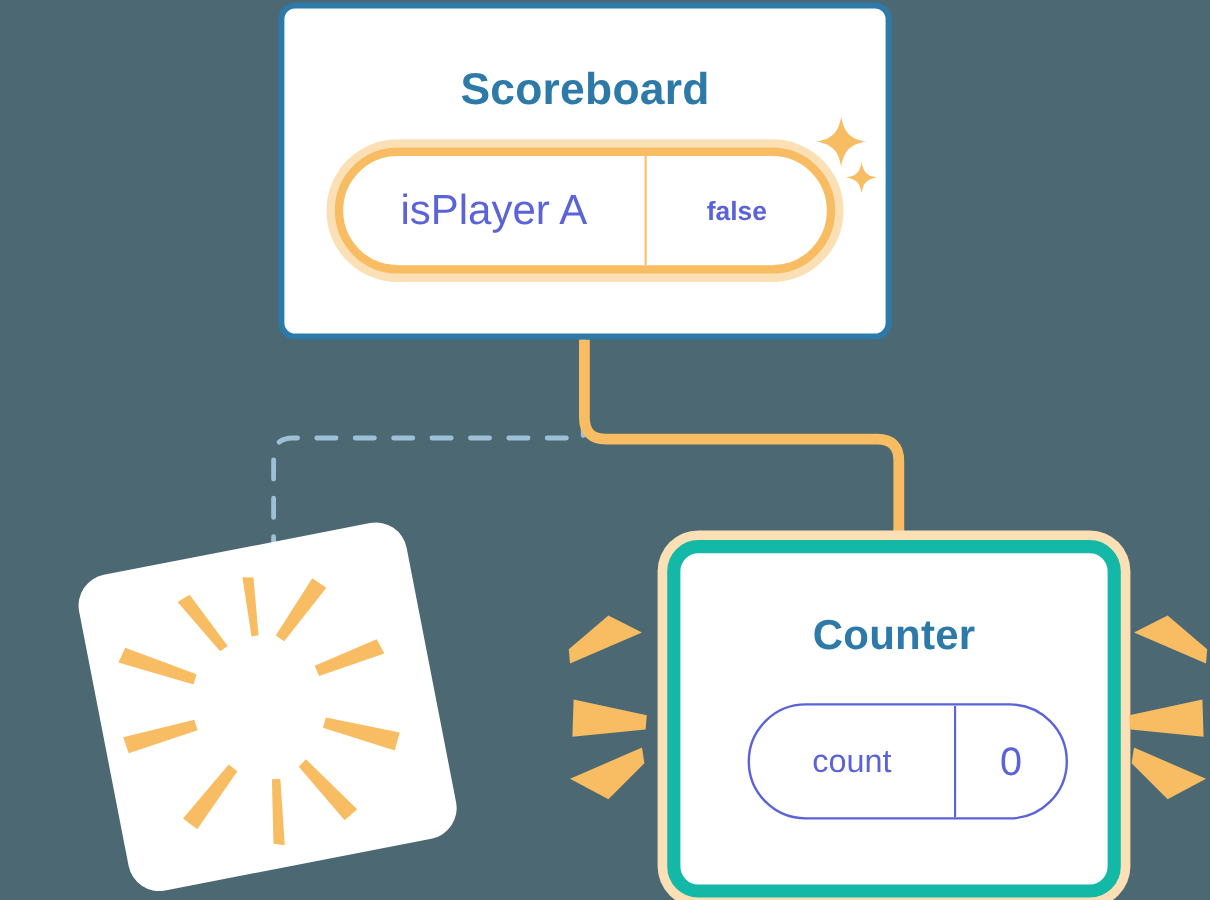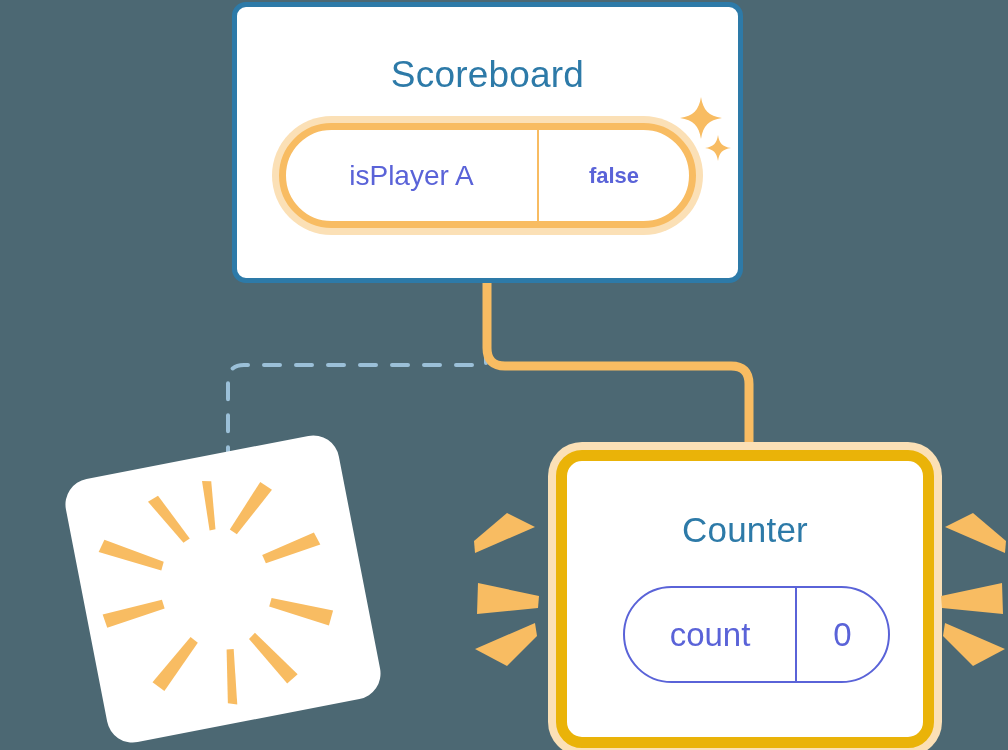--- a/index.html
+++ b/index.html
@@ -43,21 +43,21 @@
     border-radius: 14px;
     z-index: 3;
   }
 
   
   #card-counter {
     left: 556px;
     top: 450px;
     width: 378px;
     height: 298px;
-    border: 11px solid #eab308;
+    border: 11px solid #14b8a6;
     border-radius: 26px;
     z-index: 3;
     box-shadow: 0 0 0 8px #fbe0b6;
   }
 
   
   #card-blank {
     left: 84px;
     top: 455px;
     width: 278px;
@@ -67,21 +67,21 @@
     z-index: 2;
   }
 
   .card-title {
     position: absolute;
     left: 0;
     right: 0;
     text-align: center;
     color: #2d7aa8;
     font-size: 37px;
-    font-weight: 400;
+    font-weight: 700;
     letter-spacing: 0.2px;
     white-space: nowrap;
   }
   #card-scoreboard .card-title { top: 47px; }
   #card-counter .card-title { top: 49px; font-size: 35px; }
 
   
   .pill {
     position: absolute;
     display: flex;
@@ -103,21 +103,21 @@
     left: 42px;
     top: 116px;
     width: 417px;
     height: 105px;
     border: 7px solid #f8bc62;
     border-radius: 53px;
     box-shadow: 0 0 0 7px #fbe0b6;
   }
   #pill-isplayera .pill-key {
     width: 253px;
-    font-size: 28px;
+    font-size: 35px;
     font-weight: 400;
     border-right: 2px solid #f8bc62;
     border-radius: 46px 0 0 46px;
   }
   #pill-isplayera .pill-val {
     flex: 1;
     font-size: 22px;
     font-weight: 700;
   }
 
@@ -125,21 +125,21 @@
   #pill-count {
     left: 56px;
     top: 125px;
     width: 267px;
     height: 97px;
     border: 2px solid #5a63d8;
     border-radius: 49px;
   }
   #pill-count .pill-key {
     width: 172px;
-    font-size: 33px;
+    font-size: 27px;
     font-weight: 400;
     border-right: 2px solid #5a63d8;
     border-radius: 48px 0 0 48px;
   }
   #pill-count .pill-val {
     flex: 1;
     font-size: 33px;
     font-weight: 400;
   }
 

